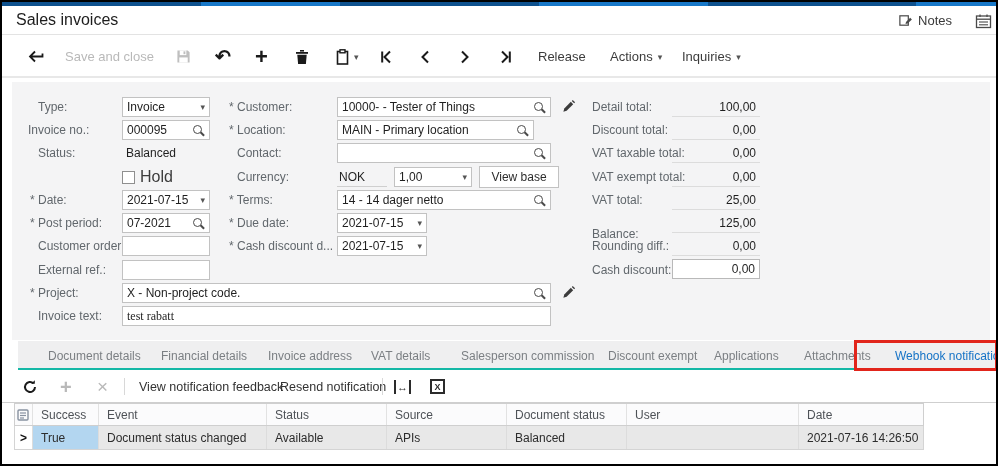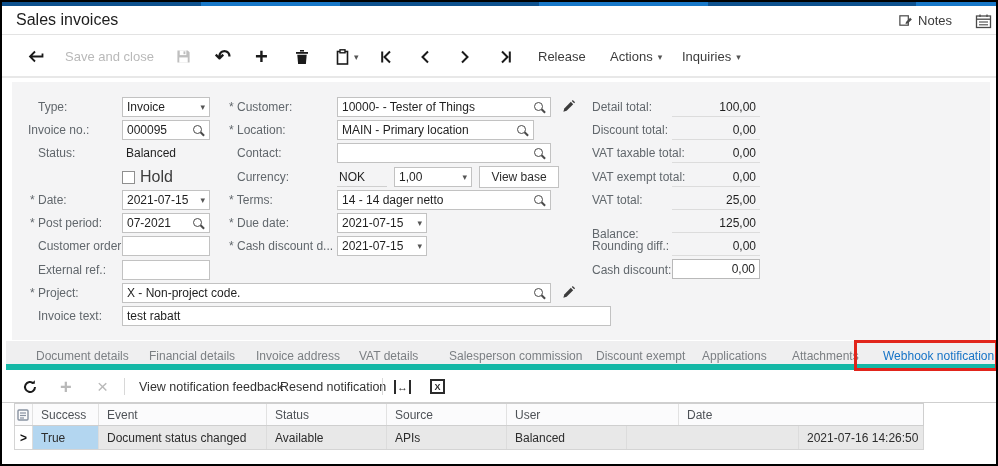--- a/index.html
+++ b/index.html
@@ -56,22 +56,22 @@
                 transform:rotate(45deg); top:9.5px; left:7.5px; }
 
   .btn { background:#fff; border:1px solid #c2c2c2; font-size:12px; color:#2d2d2d;
          display:flex; align-items:center; justify-content:center; cursor:pointer; }
 
   .tot-val { position:absolute; height:20px; display:flex; align-items:center; justify-content:flex-end;
              font-size:12px; color:#1f1f1f; border-bottom:1px solid #dcdcdc; padding-right:4px; }
   .tot-val.boxed { background:#fff; border:1px solid #b9b9b9; }
 
   
-  .tabbar { position:absolute; left:4px; top:339px; right:0; height:29px; background:#efeff0;
-            border-bottom:6px solid #14b8a6; }
+  .tabbar { position:absolute; left:16px; top:339px; right:0; height:29px; background:#efeff0;
+            border-bottom:2px solid #14b8a6; }
   .tab { position:absolute; top:0; height:29px; display:flex; align-items:center;
          font-size:12px; color:#7b7f83; cursor:pointer; white-space:nowrap; }
   .tab.active { color:#1673c6; }
   .annotation-box { position:absolute; left:852px; top:338px; width:144px; height:31px;
                     border:3px solid #e1251b; pointer-events:none; z-index:5; }
 
   
   .gridbar { position:absolute; left:0; top:368px; right:0; height:33px; background:#fff;
              border-bottom:1px solid #cfcfcf; }
   .gb-item { position:absolute; top:0; height:33px; display:flex; align-items:center;
@@ -268,21 +268,21 @@
     <div style="position:absolute;left:549px;top:203px;">
       <span>
         <svg width="15" height="15" viewBox="0 0 16 16">
             <path d="M2.5 13.5l1-3.5 7-7L13 5.5l-7 7-3.5 1z" fill="#3c3c3c"></path>
             <path d="M11.5 2l2.5 2.5 1-1L12.5 1z" fill="#3c3c3c"></path>
           </svg>
       </span>
     </div>
 
     <div class="lbl" style="left:26px;top:224px;">Invoice text:</div>
-    <div class="fld" style="left:110px;top:224px;width:489px;">
+    <div class="fld" style="left:110px;top:224px;width:429px;font-family:Liberation Serif, serif;">
       <span>test rabatt</span>
     </div>
 
     <div class="lbl" style="left:217px;top:15px;">* Customer:</div>
     <div class="fld" style="left:325px;top:15px;width:214px;">
       <span>10000- - Tester of Things</span>
       <span class="spacer"></span>
         <span class="mag"></span>
     </div>
     <div style="position:absolute;left:549px;top:17px;">
@@ -412,20 +412,21 @@
               <line x1="3" y1="4" x2="9" y2="4" stroke="#8892a0" stroke-width="1.2"></line>
               <line x1="3" y1="6.5" x2="9" y2="6.5" stroke="#8892a0" stroke-width="1.2"></line>
               <line x1="3" y1="9" x2="7" y2="9" stroke="#8892a0" stroke-width="1.2"></line>
             </svg>
         </span>
       </div>
       <div class="gh-cell" style="width:66px;">Success</div>
       <div class="gh-cell" style="width:168px;">Event</div>
       <div class="gh-cell" style="width:120px;">Status</div>
       <div class="gh-cell" style="width:120px;">Source</div>
+      <div class="gh-cell" style="width:120px;">Document status</div>
       <div class="gh-cell" style="width:172px;">User</div>
       <div class="gh-cell" style="width:124px;border-right:none;text-align:right;">Date</div>
     </div>
     <div class="grid-row">
       <div class="gr-cell marker-cell" style="width:18px;"></div>
       <div class="gr-cell hl" style="width:66px;">True</div>
       <div class="gr-cell" style="width:168px;">Document status changed</div>
       <div class="gr-cell" style="width:120px;">Available</div>
       <div class="gr-cell" style="width:120px;">APIs</div>
       <div class="gr-cell" style="width:120px;">Balanced</div>

